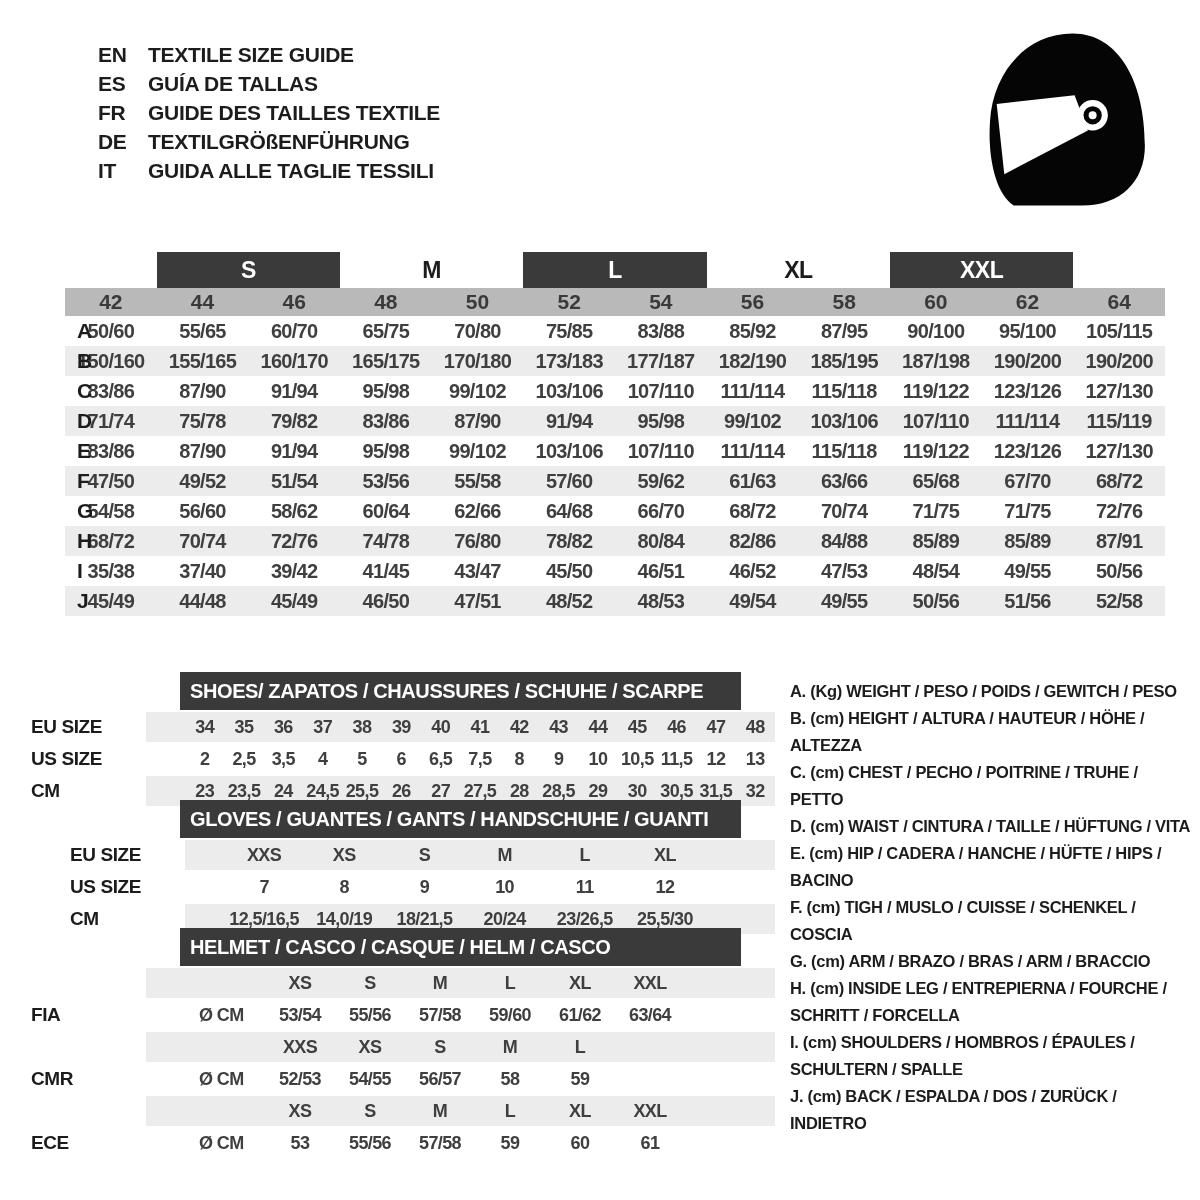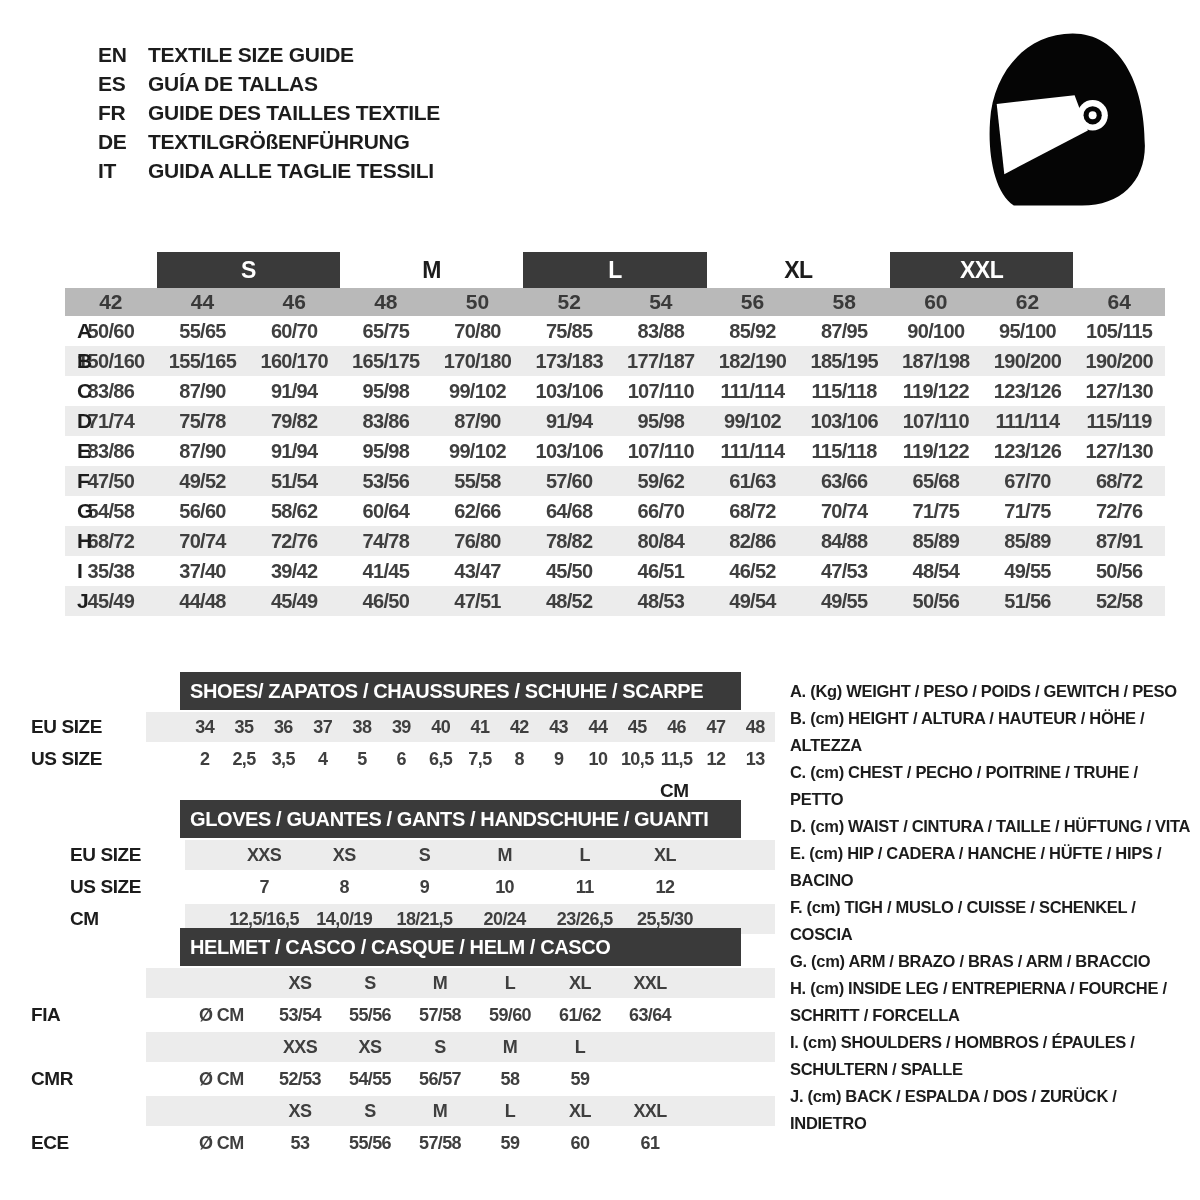--- a/index.html
+++ b/index.html
@@ -292,20 +292,37 @@
           <div class="sub-cell">9</div>
           <div class="sub-cell">10</div>
           <div class="sub-cell">10,5</div>
           <div class="sub-cell">11,5</div>
           <div class="sub-cell">12</div>
           <div class="sub-cell">13</div>
         </div>
       </div>
       <div class="sub-row">
         <div class="sub-label">CM</div>
+        <div class="sub-band shaded">
+          <div class="sub-cell">23</div>
+          <div class="sub-cell">23,5</div>
+          <div class="sub-cell">24</div>
+          <div class="sub-cell">24,5</div>
+          <div class="sub-cell">25,5</div>
+          <div class="sub-cell">26</div>
+          <div class="sub-cell">27</div>
+          <div class="sub-cell">27,5</div>
+          <div class="sub-cell">28</div>
+          <div class="sub-cell">28,5</div>
+          <div class="sub-cell">29</div>
+          <div class="sub-cell">30</div>
+          <div class="sub-cell">30,5</div>
+          <div class="sub-cell">31,5</div>
+          <div class="sub-cell">32</div>
+        </div>
       </div>
     </div>
 </div>
 
 <div class="sub-table gloves" style="top:800px;">
   <div class="sub-title">GLOVES / GUANTES / GANTS / HANDSCHUHE / GUANTI</div>
   <div id="gloves-rows">
       <div class="sub-row">
         <div class="sub-label">EU SIZE</div>
         <div class="sub-band shaded">

